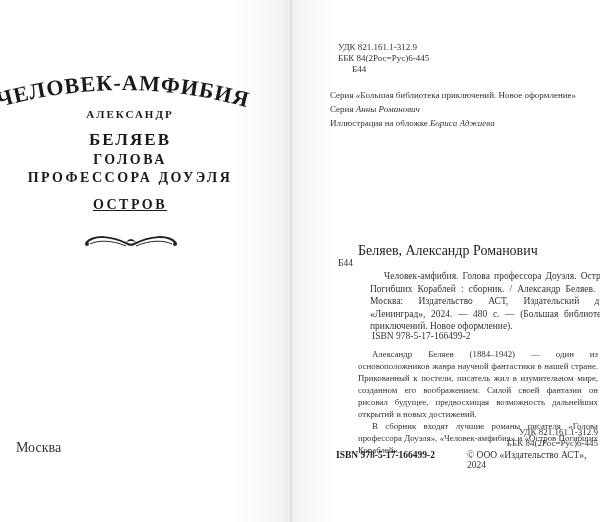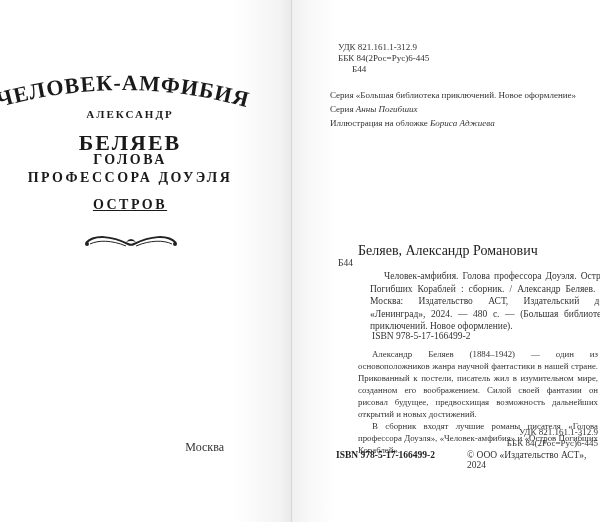--- a/index.html
+++ b/index.html
@@ -7,25 +7,25 @@
          font-family:"Liberation Serif","DejaVu Serif",serif; color:#222; }
   .page { position:absolute; top:0; height:522px; }
   .left { left:0; width:292px; background:linear-gradient(to right,#fff 0%,#fff 80%,#f3f3f3 96%,#e8e8e8 100%); }
   .gutter { position:absolute; left:291px; top:0; width:1px; height:522px; background:#d6d6d6; }
   .right { left:292px; width:308px; background:linear-gradient(to right,#f0f0f0 0%,#f8f8f8 6%,#fff 14%,#fff 100%); }
 
   .arch { position:absolute; left:0; top:62px; width:260px; height:60px; }
   .arch text { font-family:"Liberation Serif","DejaVu Serif",serif; font-weight:bold; font-size:22px; letter-spacing:1px; fill:#1a1a1a; }
   .ctr { position:absolute; left:0; width:260px; text-align:center; font-weight:bold; color:#1a1a1a; letter-spacing:2px; }
   .author1 { top:108px; font-size:11px; }
-  .author2 { top:130px; font-size:22px; letter-spacing:2px; }
+  .author2 { top:130px; font-size:17px; letter-spacing:2px; }
   .t1 { top:151px; font-size:14px; line-height:18px; letter-spacing:2.5px; }
   .t2 { top:196px; font-size:14px; line-height:18px; letter-spacing:2.5px;text-decoration:underline; }
   .ornament { position:absolute; left:82px; top:232px; width:98px; height:18px; }
-  .city { position:absolute; left:4px; width:220px; top:440px; text-align:right; font-size:12px; color:#333; }
+  .city { position:absolute; left:16px; width:220px; top:440px; text-align:left; font-size:14px; color:#333; }
 
   .small { font-size:9px; color:#333; line-height:11px; }
   .udk-top { position:absolute; left:338px; top:42px; }
   .credits { position:absolute; left:330px; top:88px; width:265px; text-align:left; font-size:9px; color:#333; line-height:14px; }
   .credits i { font-style:italic; }
   .author-head { position:absolute; left:358px; top:243px; font-size:14px; font-weight:normal; color:#222; }
   .b44 { position:absolute; left:338px; top:258px; font-size:9.5px; color:#333; }
   .desc { position:absolute; left:358px; top:258px; width:240px; font-size:9.5px; color:#333; line-height:12.5px; text-align:justify; text-indent:14px; margin:12px; }
   .isbn1 { position:absolute; left:372px; top:331px; font-size:9.5px; color:#333; }
   .anno { position:absolute; left:358px; top:348px; width:240px; font-size:8.8px; color:#333; line-height:12px; text-align:justify; }
@@ -68,21 +68,21 @@
 <div class="page right"></div>
 
 <div class="udk-top small">
   <div>УДК 821.161.1-312.9</div>
   <div>ББК 84(2Рос=Рус)6-445</div>
   <div style="padding-left:14px">Б44</div>
 </div>
 
 <div class="credits">
   <div>Серия «Большая библиотека приключений. Новое оформление»</div>
-  <div><span>Серия </span><i>Анны Погибших</i></div>
+  <div><span>Серия </span><i>Анны Романович</i></div>
   <div><span>Иллюстрация на обложке </span><i>Бориса Аджиева</i></div>
 </div>
 
 <div class="author-head">Беляев, Александр Романович</div>
 <div class="b44">Б44</div>
 <p class="desc" style="top:258px">Человек-амфибия. Голова профессора Доуэля. Остров Погибших Кораблей : сборник. / Александр Беляев. — Москва: Издательство АСТ, Издательский дом «Ленинград», 2024. — 480 с. — (Большая библиотека приключений. Новое оформление).</p>
 <div class="isbn1">ISBN 978-5-17-166499-2</div>
 
 <div class="anno">
   <p>Александр Беляев (1884–1942) — один из основоположников жанра научной фантастики в нашей стране. Прикованный к постели, писатель жил в изумительном мире, созданном его воображением. Силой своей фантазии он рисовал будущее, предвосхищая возможность дальнейших открытий и новых достижений.</p>

